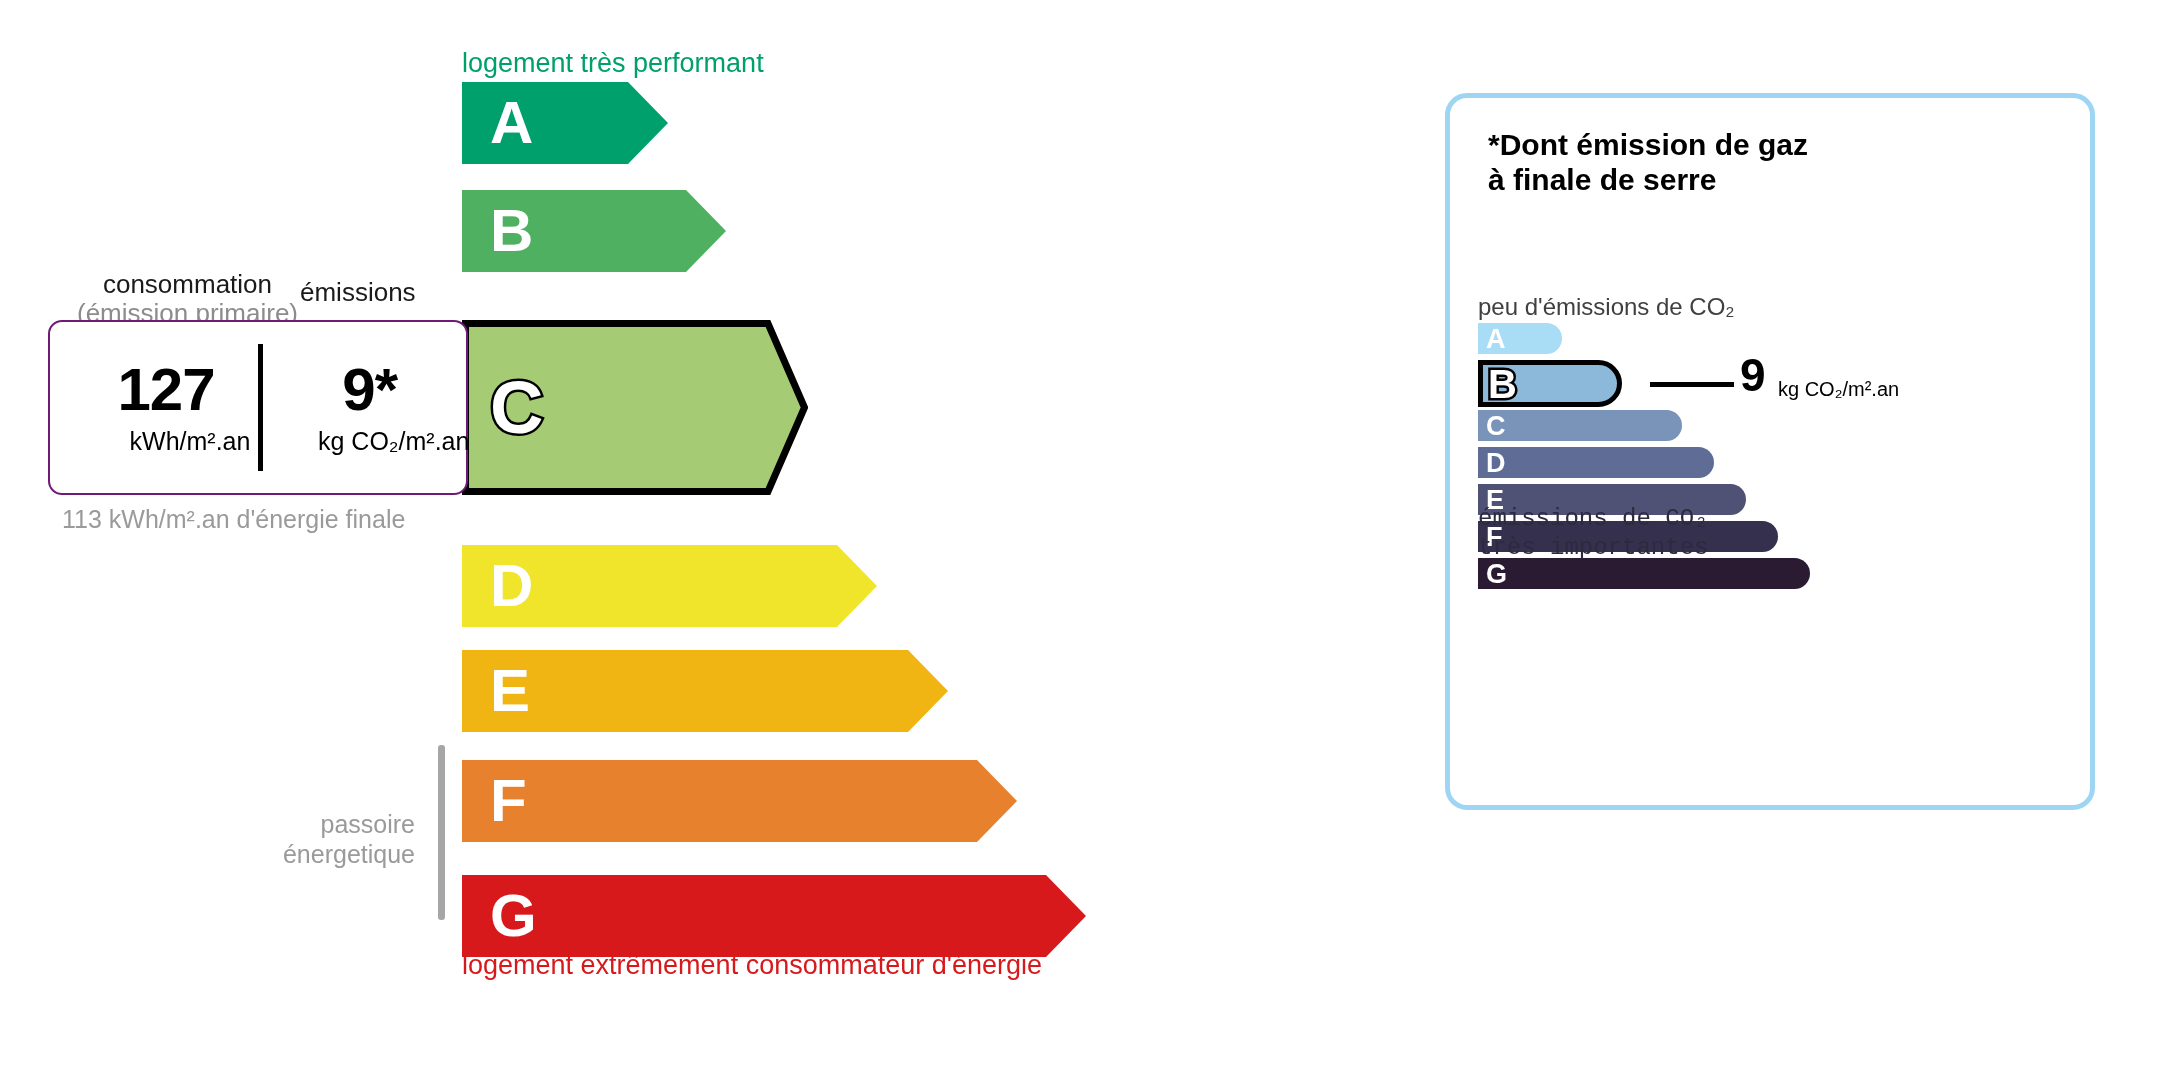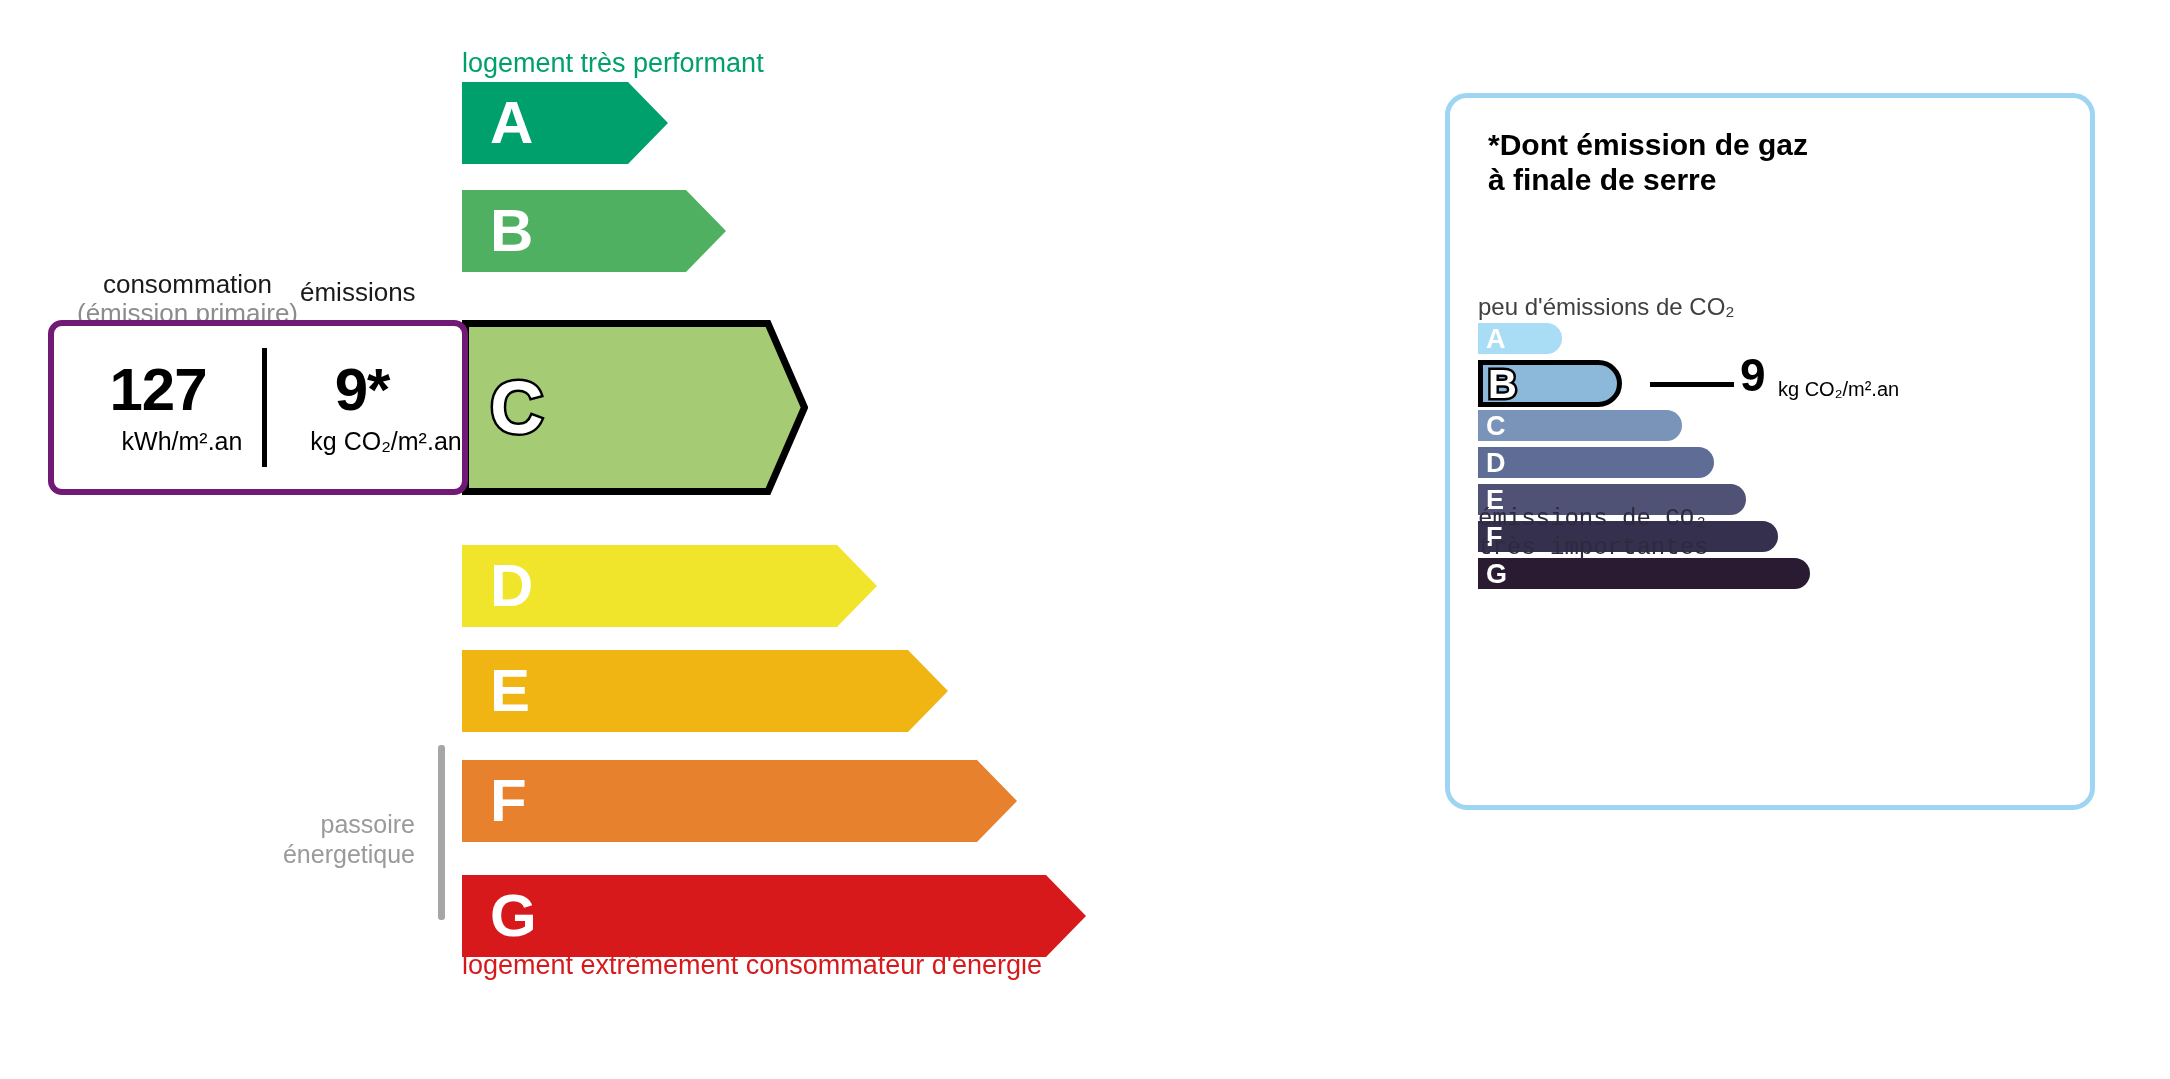--- a/index.html
+++ b/index.html
@@ -63,26 +63,27 @@
     color: #1a1a1a;
   }
 
   
   #value-box {
     position: absolute;
     left: 48px;
     top: 320px;
     width: 420px;
     height: 175px;
-    border: 6px solid #701a75;
+    border: 2px solid #701a75;
     border-radius: 14px;
     background: #ffffff;
     box-sizing: border-box;
     display: flex;
     z-index: 5;
+    padding-left: 12px;
   }
   .value-cell {
     flex: 1;
     display: flex;
     flex-direction: column;
     align-items: center;
     justify-content: center;
     position: relative;
   }
   .value-cell.left { flex: 0 0 208px; }
@@ -289,20 +290,22 @@
       <div class="value-num">127</div>
       <div class="value-unit">kWh/m².an</div>
     </div>
     <div class="value-divider"></div>
     <div class="value-cell right">
       <div class="value-num">9*</div>
       <div class="value-unit">kg CO₂/m².an</div>
     </div>
   </div>
 
+  <div id="final-energy">113 kWh/m².an
+d'énergie finale</div>
 
   <div id="passoire-line"></div>
   <div id="passoire-label">passoire
 énergetique</div>
 
   <div id="energy-bars">
       <div class="bar" style="top: 82px; height: 82px; width: 206px;">
         <svg width="206" height="82" viewBox="0 0 206 82">
           <polygon points="0,0 166,0 206,41 166,82 0,82" fill="#00a06d"></polygon>
         </svg>

